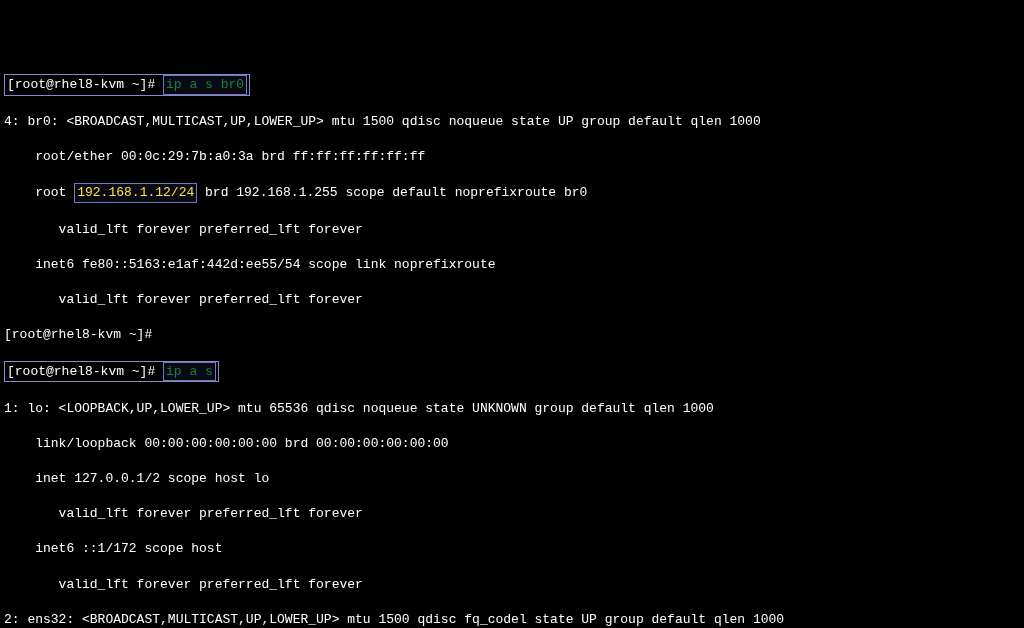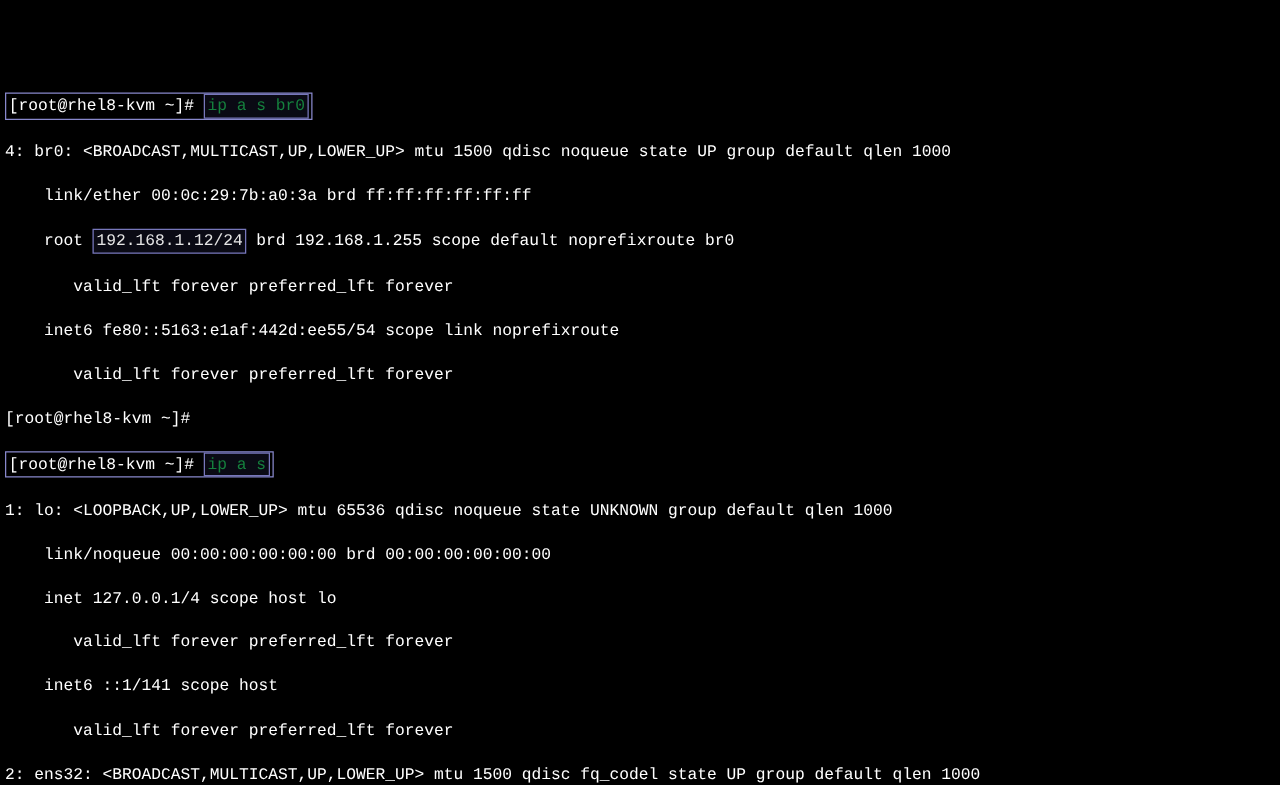--- a/index.html
+++ b/index.html
@@ -12,41 +12,41 @@
       line-height: 1.35;
       white-space: pre;
       overflow: hidden;
       width: 1024px;
       height: 628px;
       box-sizing: border-box;
     }
     .line { display: block; }
     .prompt-box { border: 1px solid #8888cc; padding: 0 2px; display: inline-block; }
     .cmd-box { color: #15803d; border: 1px solid #7777bb; padding: 0 2px; display: inline-block; background: rgba(100,100,200,0.1); }
-    .ip-box { color: #e5e5e5; border: 1px solid #7777bb; padding: 0 2px; display: inline-block; background: rgba(100,100,200,0.1); }
+    .ip-box { color: #fde047; border: 1px solid #7777bb; padding: 0 2px; display: inline-block; background: rgba(100,100,200,0.1); }
   </style>
 </head>
 <body>
 
 
 
 <span class="line"><span class="prompt-box"><span>[root@rhel8-kvm ~]#</span> <span class="cmd-box">ip a s br0</span></span></span>
 <span class="line">4: br0: &lt;BROADCAST,MULTICAST,UP,LOWER_UP&gt; mtu 1500 qdisc noqueue state UP group default qlen 1000</span>
-<span class="line">    link/ether 00:0c:29:7b:a0:3a brd ff:ff:ff:ff:ff:ff</span>
+<span class="line">    root/ether 00:0c:29:7b:a0:3a brd ff:ff:ff:ff:ff:ff</span>
 <span class="line"><span>    root </span><span class="ip-box">192.168.1.12/24</span><span> brd 192.168.1.255 scope default noprefixroute br0</span></span>
 <span class="line">       valid_lft forever preferred_lft forever</span>
 <span class="line">    inet6 fe80::5163:e1af:442d:ee55/54 scope link noprefixroute</span>
 <span class="line">       valid_lft forever preferred_lft forever</span>
 <span class="line">[root@rhel8-kvm ~]#</span>
 <span class="line"><span class="prompt-box"><span>[root@rhel8-kvm ~]#</span> <span class="cmd-box">ip a s</span></span></span>
 <span class="line">1: lo: &lt;LOOPBACK,UP,LOWER_UP&gt; mtu 65536 qdisc noqueue state UNKNOWN group default qlen 1000</span>
-<span class="line">    link/noqueue 00:00:00:00:00:00 brd 00:00:00:00:00:00</span>
-<span class="line">    inet 127.0.0.1/4 scope host lo</span>
+<span class="line">    link/loopback 00:00:00:00:00:00 brd 00:00:00:00:00:00</span>
+<span class="line">    inet 127.0.0.1/2 scope host lo</span>
 <span class="line">       valid_lft forever preferred_lft forever</span>
-<span class="line">    inet6 ::1/141 scope host</span>
+<span class="line">    inet6 ::1/172 scope host</span>
 <span class="line">       valid_lft forever preferred_lft forever</span>
 <span class="line">2: ens32: &lt;BROADCAST,MULTICAST,UP,LOWER_UP&gt; mtu 1500 qdisc fq_codel state UP group default qlen 1000</span>
 
 
 
 
 
 
 
 

